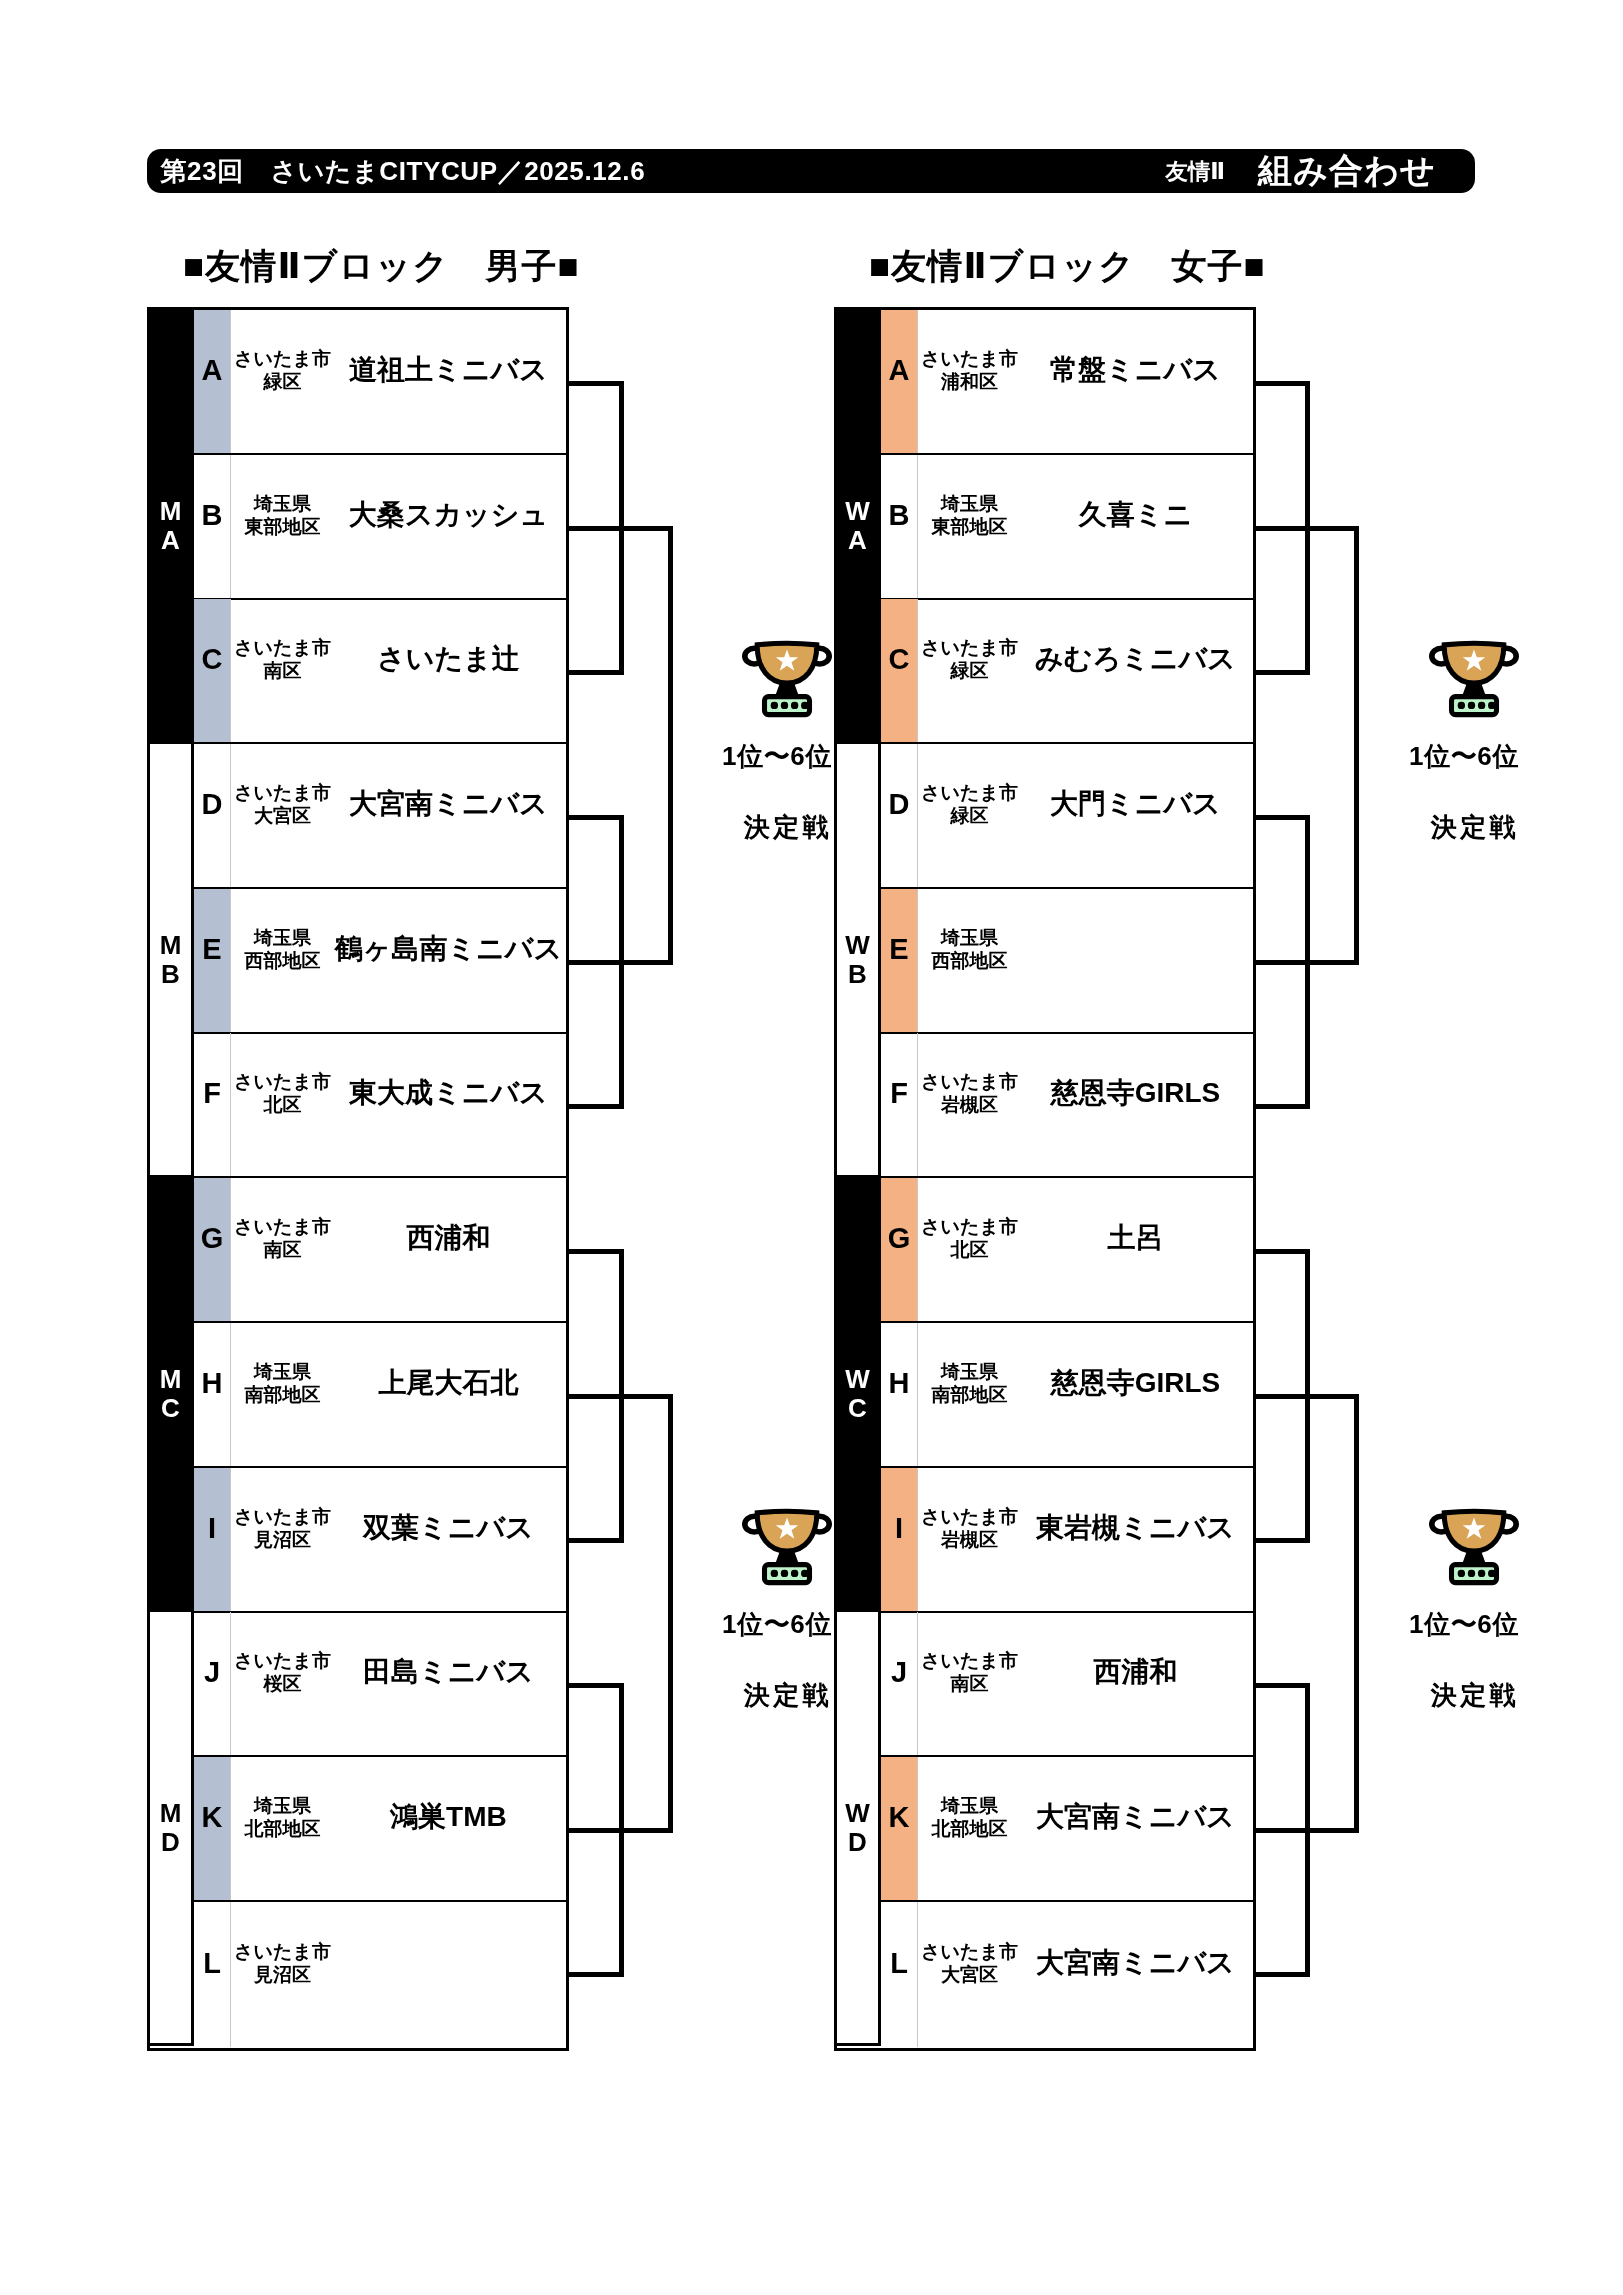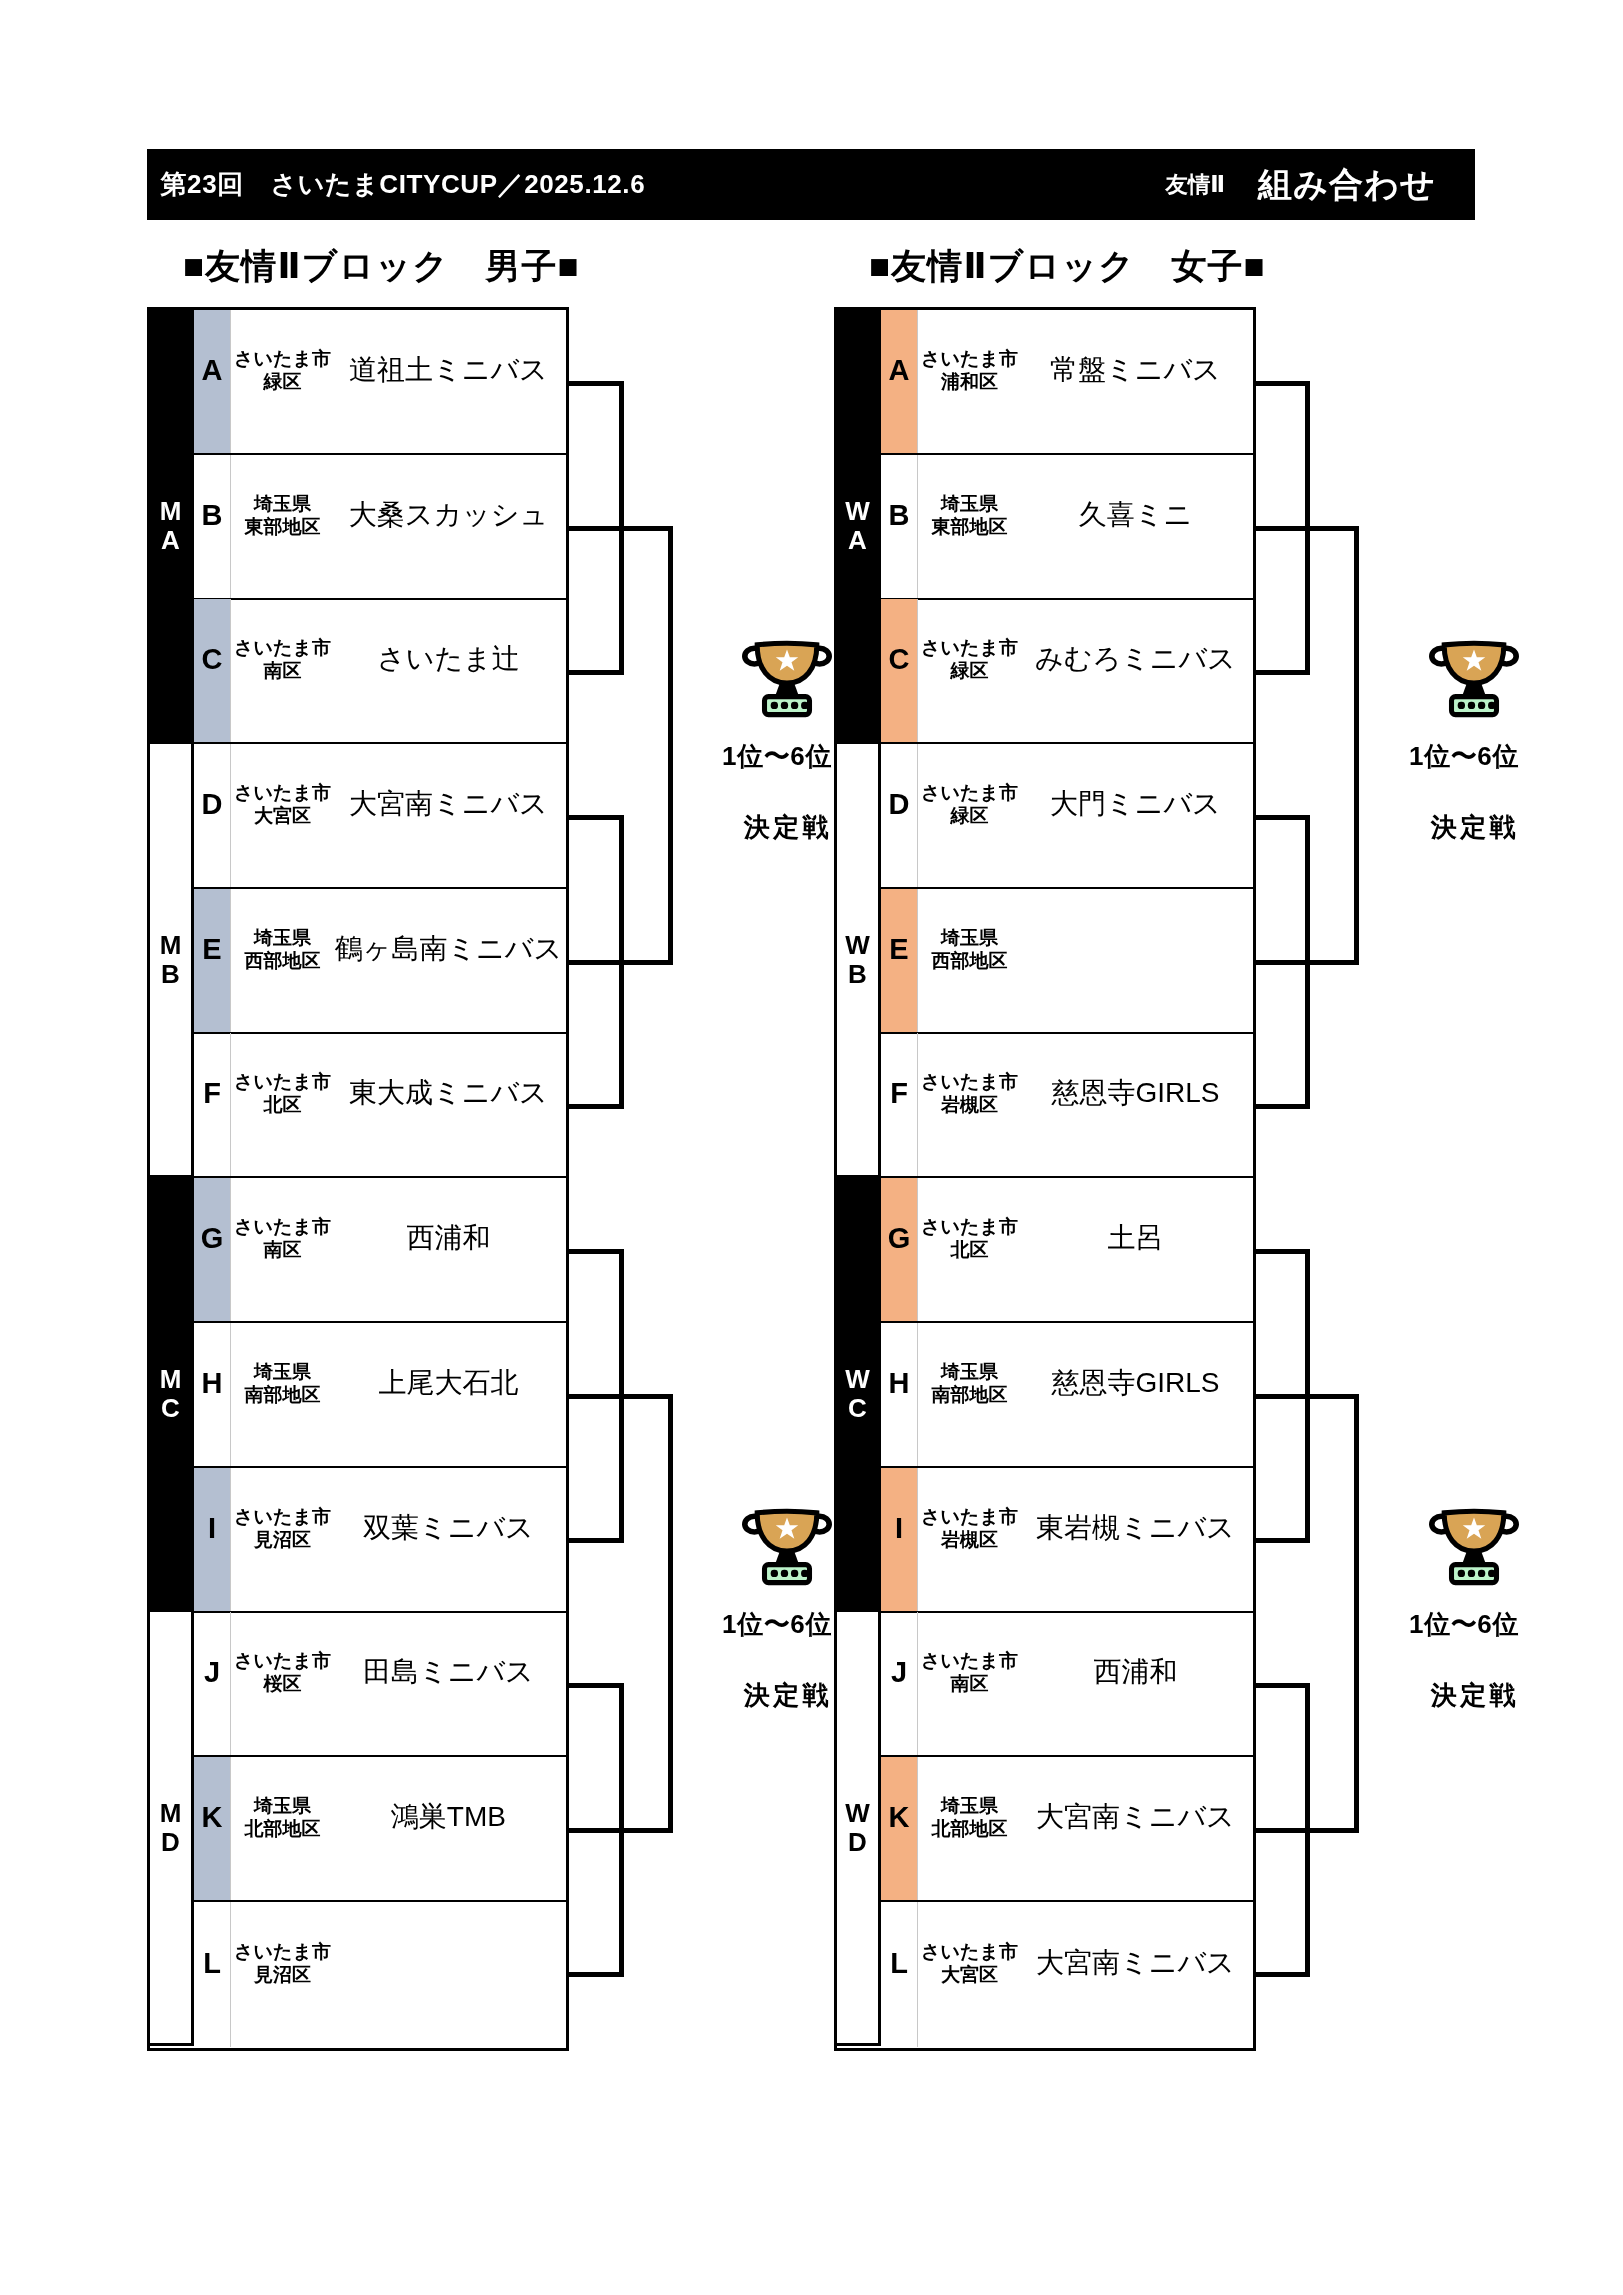--- a/index.html
+++ b/index.html
@@ -1,21 +1,21 @@
 <!DOCTYPE html>
 <html style="font-size:9px"><head>
 <meta charset="utf-8">
 <style>
   html,body{margin:0;padding:0;background:#fff;}
   body{width:1623px;height:2295px;position:relative;font-family:"Liberation Sans","DejaVu Sans",sans-serif;color:#000;}
   .page{position:absolute;left:0;top:0;width:1623px;height:2295px;background:#fff;overflow:hidden;}
 
   
-  .hdr{position:absolute;left:147px;top:149px;width:1328px;height:71px;background:#000;color:#fff;
-       display:flex;align-items:center;}
+  .hdr{position:absolute;left:147px;top:149px;width:1328px;height:44px;background:#000;color:#fff;
+       display:flex;align-items:center;border-radius:14px;}
   .hdr-left{font-size:26px;font-weight:bold;padding-left:13.5px;letter-spacing:0.6px;}
   .hdr-right{margin-left:auto;display:flex;align-items:center;gap:33px;padding-right:39px;}
   .hdr-sub{font-size:22.4px;font-weight:bold;}
   .hdr-big{font-size:34px;font-weight:bold;letter-spacing:1.1px;}
 
   
   .btitle{position:absolute;top:239px;height:54px;font-size:35px;font-weight:bold;display:flex;align-items:center;letter-spacing:1.1px;}
   .btitle.men{left:183px;text-align:right;}
   .btitle.women{left:869px;}
 
@@ -34,21 +34,21 @@
 
   .row{position:absolute;left:44px;right:0;height:145px;box-sizing:border-box;border-bottom:2.8px solid #000;}
   .row.last{border-bottom:none;}
   .lt{position:absolute;left:0;top:0;bottom:0;width:37px;display:flex;align-items:center;justify-content:center;
       font-size:29px;font-weight:bold;border-right:1.1px solid #c8c8c8;box-sizing:border-box;padding-bottom:22.4px;}
   .sm{background:#b4bfd1;}
   .sw{background:#f4b183;}
   .rg{position:absolute;left:38px;top:0;bottom:0;width:101px;display:flex;flex-direction:column;align-items:center;
       justify-content:center;font-size:19px;font-weight:bold;line-height:1.25;text-align:center;padding-bottom:22.4px;}
   .nm{position:absolute;left:139px;right:2.2px;top:0;bottom:0;display:flex;align-items:center;justify-content:center;
-      font-size:28px;font-weight:normal;white-space:nowrap;padding-bottom:22.4px;}
+      font-size:28px;font-weight:bold;white-space:nowrap;padding-bottom:22.4px;}
 
   
   .bl{position:absolute;background:#000;}
 
   
   .playoff{position:absolute;width:179px;display:flex;flex-direction:column;align-items:flex-end;}
   .playoff .ticon{margin-bottom:21px;}
   .pf-line1{font-size:26px;font-weight:bold;margin-bottom:36px;letter-spacing:0.6px;}
   .pf-line2{font-size:26px;font-weight:bold;letter-spacing:3.4px;}
 </style>

